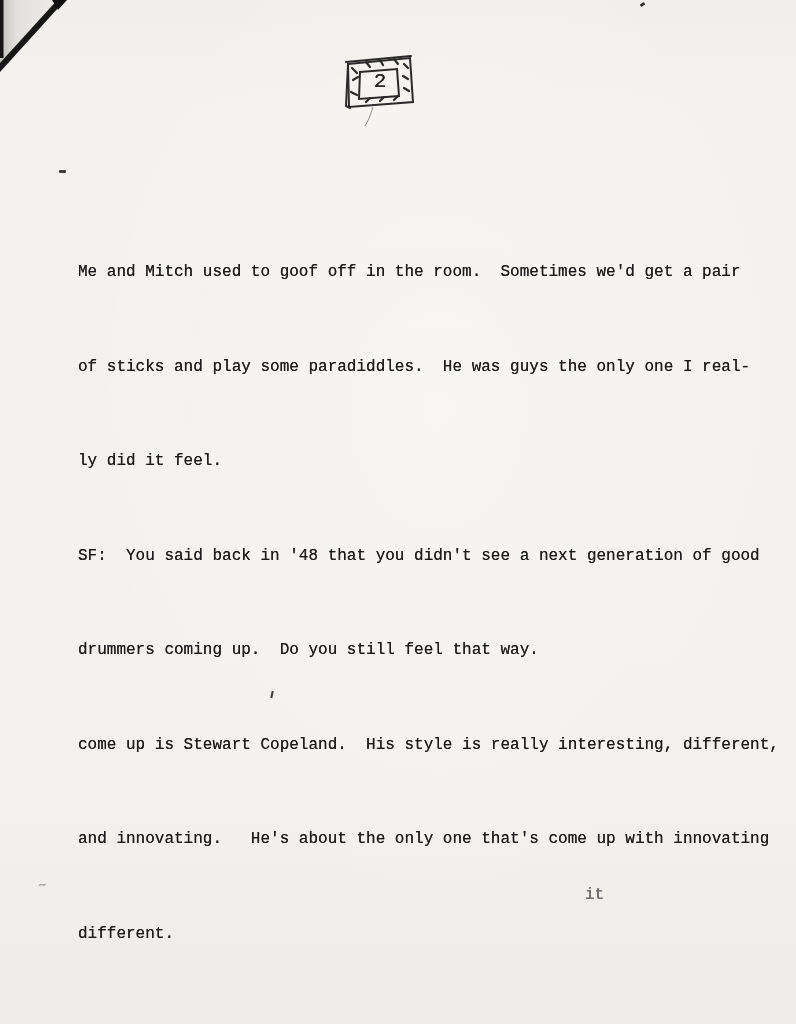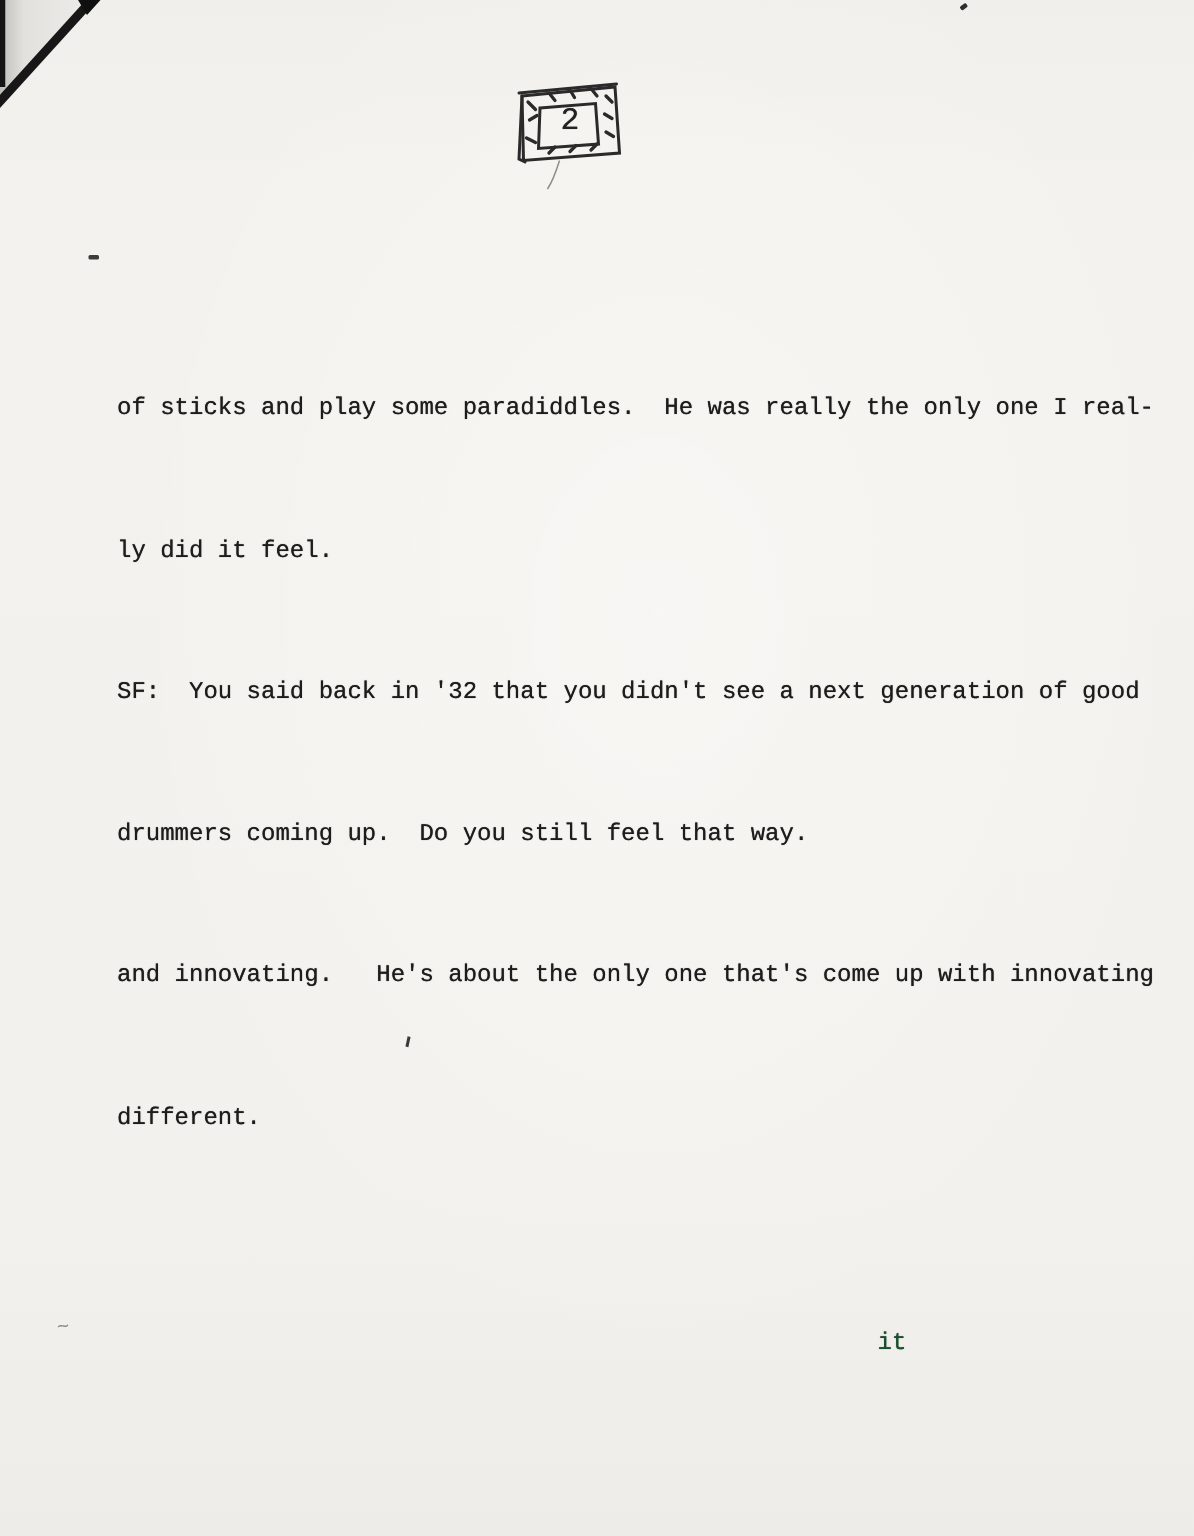--- a/index.html
+++ b/index.html
@@ -12,21 +12,21 @@
   }
   .typed{
     position:absolute;left:78px;top:131px;width:714px;
     font-size:16px;line-height:31.5px;color:#1c1c1c;
     text-shadow:0 0 .5px rgba(22,22,22,.85);
     white-space:pre;
   }
   .line{height:31.5px;}
   .insert-above{
     position:absolute;left:585px;top:886px;
-    font-size:16px;color:#14532d;text-shadow:0 0 .5px rgba(22,22,22,.85);
+    font-size:16px;color:#737373;text-shadow:0 0 .5px rgba(22,22,22,.85);
   }
   .corner{position:absolute;left:0;top:0;}
   .pagebox{position:absolute;left:336px;top:50px;}
   .pagebox-num{
     position:absolute;left:366px;top:70px;width:28px;text-align:center;
     font-size:21px;color:#222;text-shadow:0 0 .5px rgba(20,20,20,.8);
   }
   .mark{position:absolute;}
   .mark-dash{left:59px;top:170px;width:7px;height:3px;background:#3c3c3c;border-radius:1px;}
   .mark-squiggle{left:38px;top:881px;width:16px;height:8px;color:#8a8a86;font-size:14px;line-height:8px;transform:rotate(-8deg);}
@@ -57,24 +57,26 @@
     <path d="M24,22 L61,19 L63,46 L23,49 Z" fill="#f6f4f0"></path>
 
     <path d="M16,18 L21,23 M17,30 L22,27 M15,42 L21,45 M30,12 L34,17 M44,10 L47,15 M58,9 L62,14 M68,14 L72,18 M67,26 L72,29 M68,38 L73,41 M30,52 L34,48 M44,51 L48,47 M58,50 L62,46" stroke-width="2.2"></path>
   </g>
   <path d="M37,57 Q33,70 29,76" stroke="#8d8d89" stroke-width="1" fill="none"></path>
 </svg>
 <span class="pagebox-num">2</span>
 
 <div class="typed">
   <div>
-    <div class="line">of sticks and play some paradiddles.  He was really the only one I real-</div>
+    <div class="line">Me and Mitch used to goof off in the room.  Sometimes we'd get a pair</div>
+    <div class="line">of sticks and play some paradiddles.  He was guys the only one I real-</div>
     <div class="line">ly did it feel.</div>
-    <div class="line">SF:  You said back in '32 that you didn't see a next generation of good</div>
+    <div class="line">SF:  You said back in '48 that you didn't see a next generation of good</div>
     <div class="line">drummers coming up.  Do you still feel that way.</div>
+    <div class="line">come up is Stewart Copeland.  His style is really interesting, different,</div>
     <div class="line">and innovating.   He's about the only one that's come up with innovating</div>
     <div class="line">different.</div>
     
     
     
     
     
     
     
     

